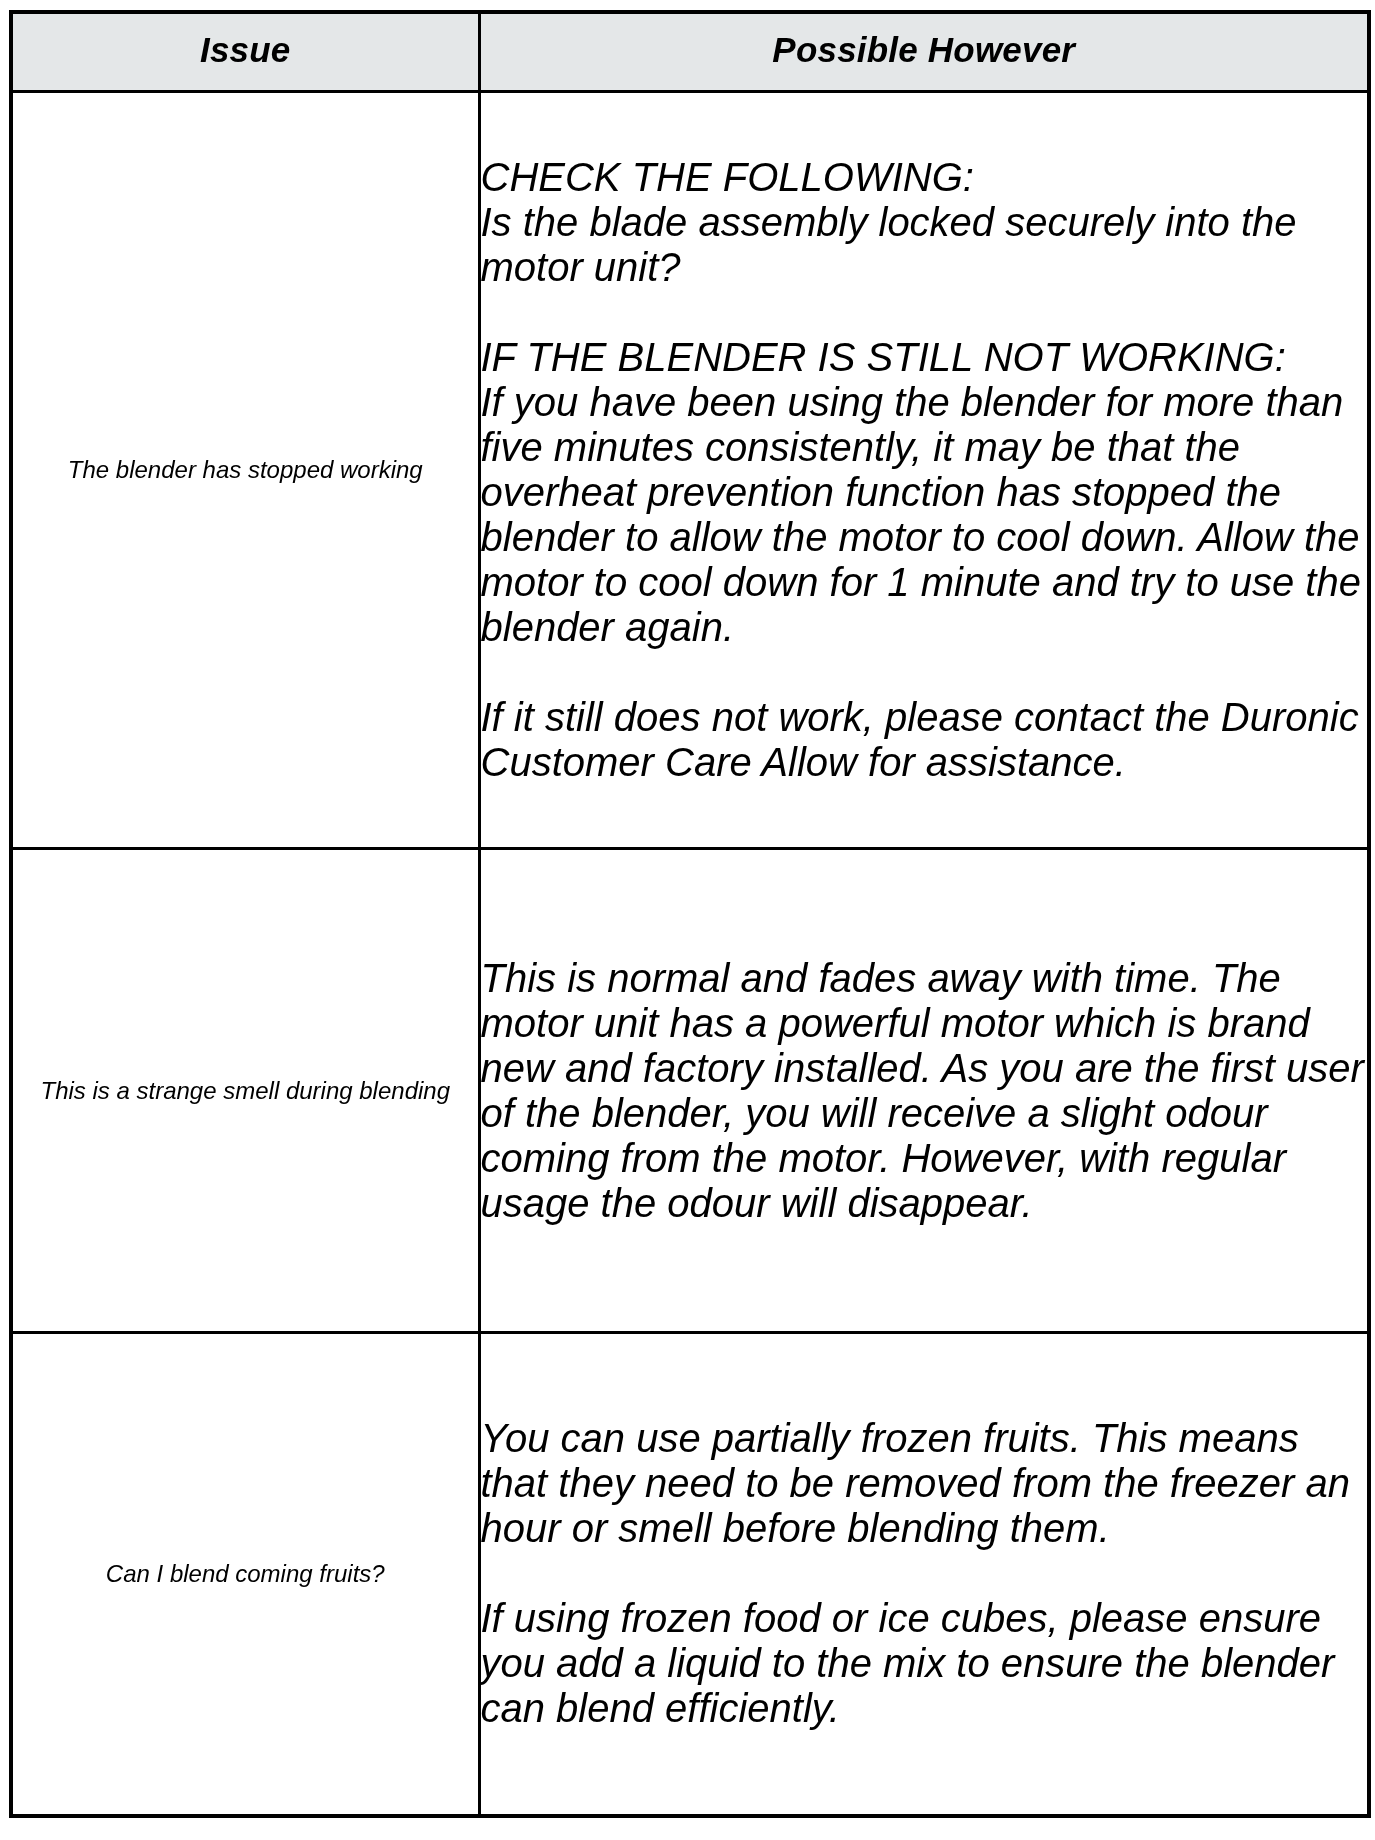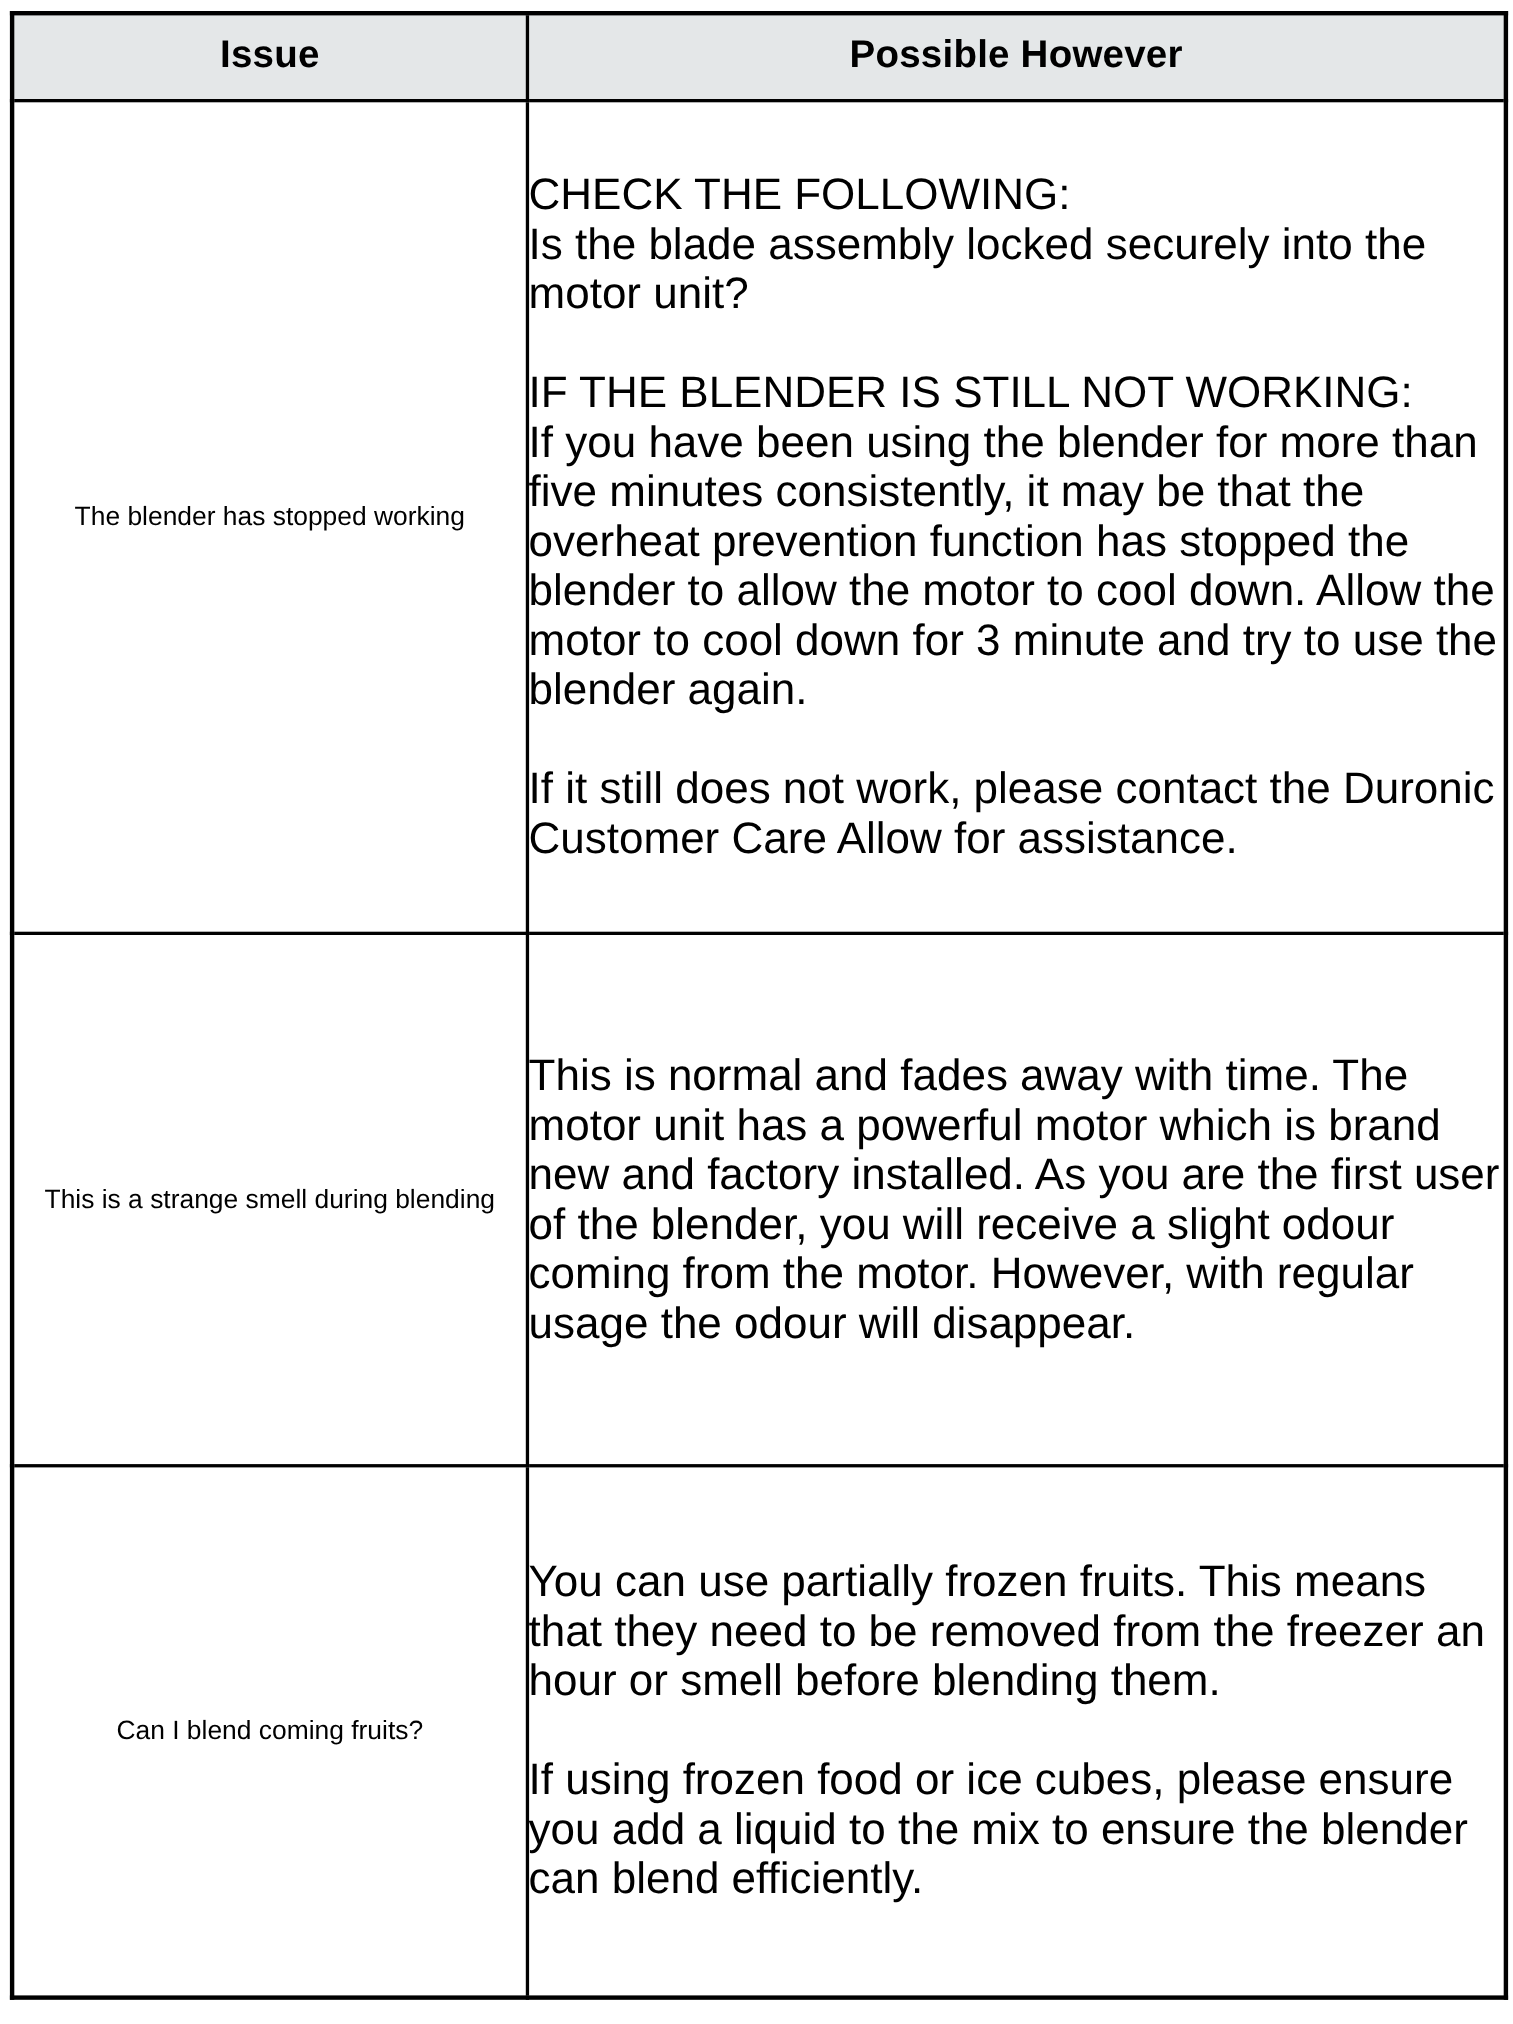--- a/index.html
+++ b/index.html
@@ -14,20 +14,21 @@
     color: #000000;
     overflow: hidden;
   }
 
   .page {
     position: relative;
     width: 1375px;
     height: 1688px;
     box-sizing: border-box;
     padding: 10px 8px 10px 9px;
+    font-style: italic;
   }
 
   table.faq {
     width: 1358px;
     border-collapse: collapse;
     table-layout: fixed;
     border: 4px solid #000000;
   }
 
   table.faq col.col-issue { width: 468px; }
@@ -103,21 +104,21 @@
     <tbody>
 
       <tr class="row-1">
         <td class="issue">
           <span class="issue-text">The blender has stopped working</span>
         </td>
         <td class="solution">
           <p class="para">CHECK THE FOLLOWING:
 Is the blade assembly locked securely into the motor unit?</p>
           <p class="para">IF THE BLENDER IS STILL NOT WORKING:
-If you have been using the blender for more than five minutes consistently, it may be that the overheat prevention function has stopped the blender to allow the motor to cool down. Allow the motor to cool down for 3 minute and try to use the blender again.</p>
+If you have been using the blender for more than five minutes consistently, it may be that the overheat prevention function has stopped the blender to allow the motor to cool down. Allow the motor to cool down for 1 minute and try to use the blender again.</p>
           <p class="para">If it still does not work, please contact the Duronic Customer Care Allow for assistance.</p>
         </td>
       </tr>
 
       <tr class="row-2">
         <td class="issue">
           <span class="issue-text">This is a strange smell during blending</span>
         </td>
         <td class="solution">
           <p class="para">This is normal and fades away with time. The motor unit has a powerful motor which is brand new and factory installed. As you are the first user of the blender, you will receive a slight odour coming from the motor. However, with regular usage the odour will disappear.</p>

